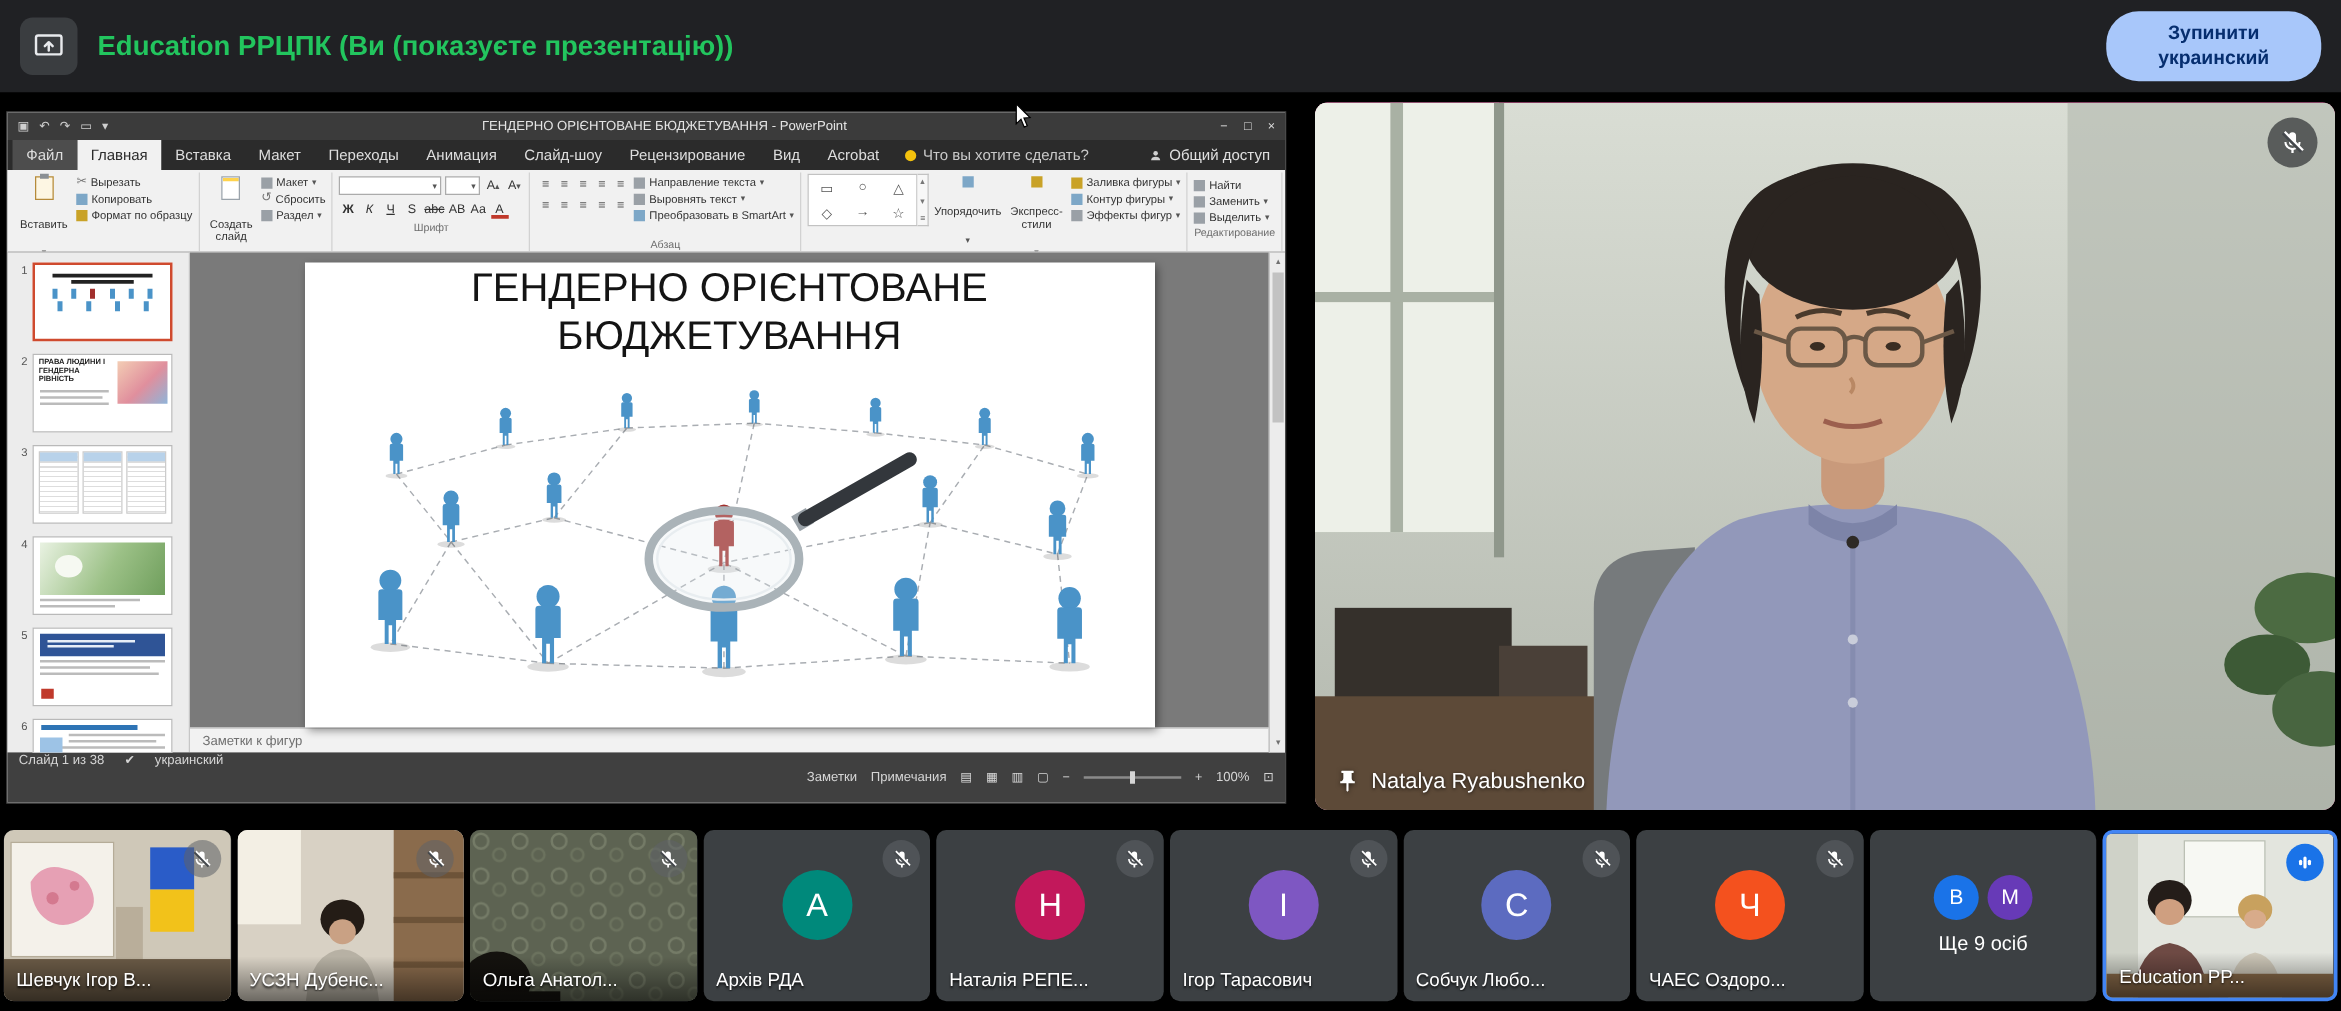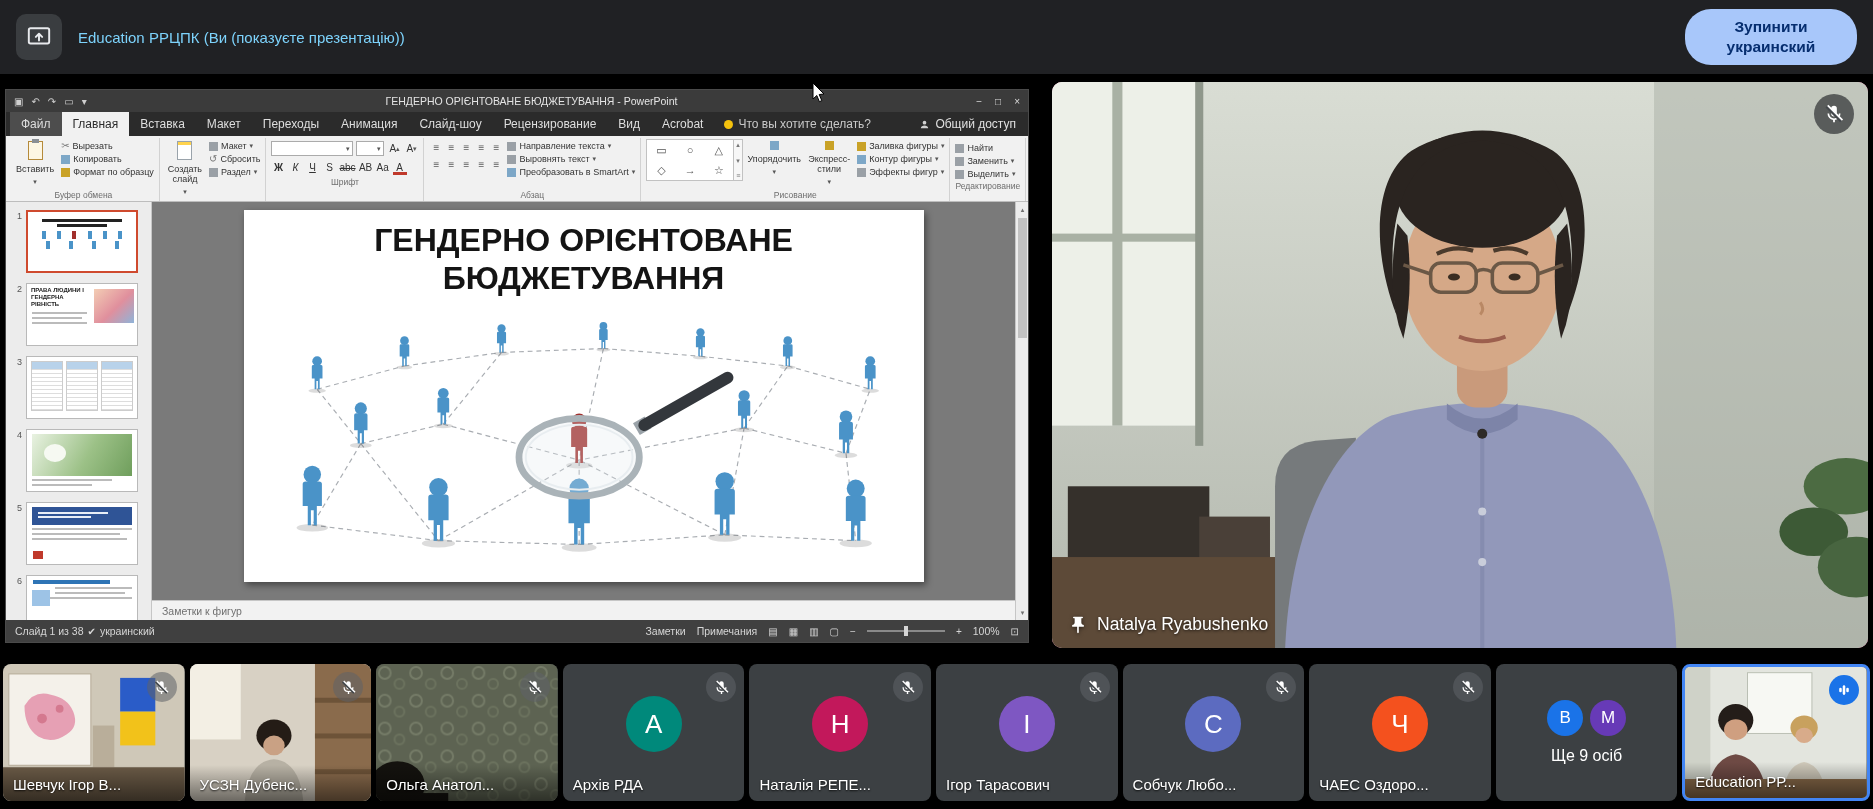--- a/index.html
+++ b/index.html
@@ -3,21 +3,21 @@
 <meta charset="utf-8">
 <style>
   *{margin:0;padding:0;box-sizing:border-box}
   html,body{width:1873px;height:809px;overflow:hidden;background:#000;font-family:"Liberation Sans",sans-serif}
   .app{width:1873px;height:809px;display:flex;flex-direction:column;background:#000}
 
   
   .topbar{height:74px;background:#202124;display:flex;align-items:center;padding:0 16px;gap:16px;flex:0 0 auto}
   .present-chip{width:46px;height:46px;border-radius:10px;background:#3a3d40;display:flex;align-items:center;justify-content:center}
   .present-chip svg{width:26px;height:26px}
-  .topbar-title{color:#7dd3fc;font-size:15px;font-weight:400}
+  .topbar-title{color:#22c55e;font-size:22px;font-weight:700}
   .stop-btn{margin-left:auto;width:172px;padding:8px 12px;border:none;border-radius:26px;font-size:15.5px;font-weight:600;line-height:1.32;text-align:center;cursor:pointer;font-family:inherit}
 
   
   .stage{flex:1 1 auto;position:relative;background:#000;min-height:0}
   .share-area{position:absolute;left:0;top:0;width:1038px;height:100%}
   .cursor{position:absolute;left:812px;top:8px;z-index:50}
 
   
   .ppt{position:absolute;left:6px;top:16px;width:1022px;height:552px;display:flex;flex-direction:column;background:#e9e9e9;box-shadow:0 0 0 1px #4a4a4a}
   .ppt-titlebar{height:22px;background:#3b3b3b;display:flex;align-items:center;color:#d8d8d8;font-size:10px;padding:0 8px;gap:10px;flex:0 0 auto}
@@ -33,21 +33,21 @@
   .tab.active{background:#f1f1f1;color:#2b2b2b}
   .tellme{display:flex;align-items:center;gap:5px;color:#c9c9c9;padding:0 10px;white-space:nowrap}
   .bulb{width:9px;height:9px;border-radius:50%;background:#f4c20d;display:inline-block}
   .ppt-share{margin-left:auto;display:flex;align-items:center;gap:5px;color:#e0e0e0;padding-right:8px;white-space:nowrap;cursor:pointer}
   .ppt-share svg{width:11px;height:11px}
 
   .ribbon{height:66px;background:#f1f1f1;border-bottom:1px solid #bdbdbd;display:flex;padding:2px 0 0 2px;color:#3a3a3a;flex:0 0 auto;overflow:hidden}
   .rgroup{display:flex;flex-direction:column;border-right:1px solid #d2d2d2;padding:1px 5px 0}
   .gbody{flex:1;display:flex;align-items:flex-start;gap:4px}
   .glabel{text-align:center;font-size:8.5px;color:#6d6d6d;padding:2px 0 1px;white-space:nowrap}
-  .bigbtn{display:flex;flex-direction:column;align-items:center;justify-content:flex-start;gap:4px;padding:2px 3px;font-size:9px;color:#333;text-align:center;cursor:pointer}
+  .bigbtn{display:flex;flex-direction:column;align-items:center;justify-content:flex-start;gap:14px;padding:2px 3px;font-size:9px;color:#333;text-align:center;cursor:pointer}
   .smallcol{display:flex;flex-direction:column;gap:3px;padding-top:2px}
   .sbtn{display:flex;align-items:center;gap:3px;font-size:9px;color:#333;white-space:nowrap;cursor:pointer}
   .caret{font-size:7px;color:#555}
   .mini{width:9px;height:9px;display:inline-block;flex:0 0 auto}
   .m-gold{background:#c9a227}.m-blue{background:#7da7c7}.m-gray{background:#9aa0a6}
   .glyph{font-size:10px;color:#777;line-height:1}
   .clip-icon{width:15px;height:19px;background:#fdf6e3;border:1px solid #b58a3a;position:relative}
   .clip-icon::before{content:"";position:absolute;left:3px;top:-3px;width:7px;height:4px;background:#8a8f94}
   .newslide-icon{width:15px;height:19px;background:#fff;border:1px solid #9aa3ab;box-shadow:inset 0 3px 0 #ffd34d}
   .fontrow{display:flex;gap:3px;align-items:center}
@@ -83,29 +83,29 @@
   .t4-img::after{content:"";position:absolute;left:12px;top:10px;width:22px;height:18px;border-radius:50%;background:#f6f9f2}
   .band5{margin:4px 5px 0;height:18px;background:#2f5496;padding:3px 6px}
   .wline{height:2px;background:#e8eef7;margin-top:2px}
   .t5-red{position:absolute;left:6px;bottom:5px;width:10px;height:8px;background:#c0392b}
   .t6-head{margin:4px 6px 0;height:4px;background:#2e74b5;width:70%}
   .t6-block{position:absolute;left:5px;top:14px;width:18px;height:16px;background:#9dc3e6}
 
   .canvas-col{flex:1;display:flex;flex-direction:column;min-width:0}
   .canvas{flex:1;position:relative;min-height:0}
   .slide{position:absolute;left:50%;top:8px;transform:translateX(-50%);width:680px;height:372px;background:#fff;box-shadow:2px 3px 7px rgba(0,0,0,.45);cursor:text}
-  .slide-title{margin:12px auto 2px;max-width:580px;text-align:center;font-size:32px;line-height:1.18;font-weight:700;color:#141414}
+  .slide-title{margin:2px auto 2px;max-width:580px;text-align:center;font-size:32px;line-height:1.18;font-weight:400;color:#141414}
   .net-svg{display:block;margin:0 auto;width:660px;height:262px}
   .notes-bar{height:20px;background:#f2f2f2;border-top:1px solid #c6c6c6;font-size:10.5px;color:#707070;display:flex;align-items:center;padding:0 10px;flex:0 0 auto;cursor:text}
   .vscroll{width:13px;background:#ececec;border-left:1px solid #c6c6c6;position:relative;flex:0 0 auto}
   .vthumb{position:absolute;top:16px;left:2px;width:9px;height:120px;background:#c2c2c2;cursor:pointer}
   .varrow{position:absolute;left:0;width:13px;height:13px;color:#707070;font-size:7px;text-align:center;line-height:13px;cursor:pointer}
   .varrow.up{top:1px}.varrow.dn{bottom:1px}
 
-  .ppt-status{height:22px;background:#404040;color:#d5d5d5;display:flex;align-items:center;font-size:10.5px;padding:0 9px;gap:4px;flex:0 0 auto}
+  .ppt-status{height:40px;background:#404040;color:#d5d5d5;display:flex;font-size:10.5px;padding:0 9px;gap:16px;flex:0 0 auto}
   .st-right{margin-left:auto;display:flex;align-items:center;gap:11px}
   .st-ico{font-size:10px;cursor:pointer}
   .zoom-slider{width:78px;height:2px;background:#8a8a8a;position:relative;cursor:pointer}
   .zoom-thumb{position:absolute;left:48%;top:-4px;width:4px;height:10px;background:#d5d5d5}
 
   
   .speaker{position:absolute;left:1052px;top:8px;width:816px;height:566px;border-radius:10px;overflow:hidden;background:#ec4899}
   .speaker svg.portrait{width:100%;height:100%;display:block}
   .name-label{position:absolute;left:16px;bottom:13px;display:flex;align-items:center;gap:9px;color:#fff;font-size:17.5px;text-shadow:0 1px 3px rgba(0,0,0,.75)}
   .name-label svg{width:20px;height:20px;filter:drop-shadow(0 1px 2px rgba(0,0,0,.6))}

